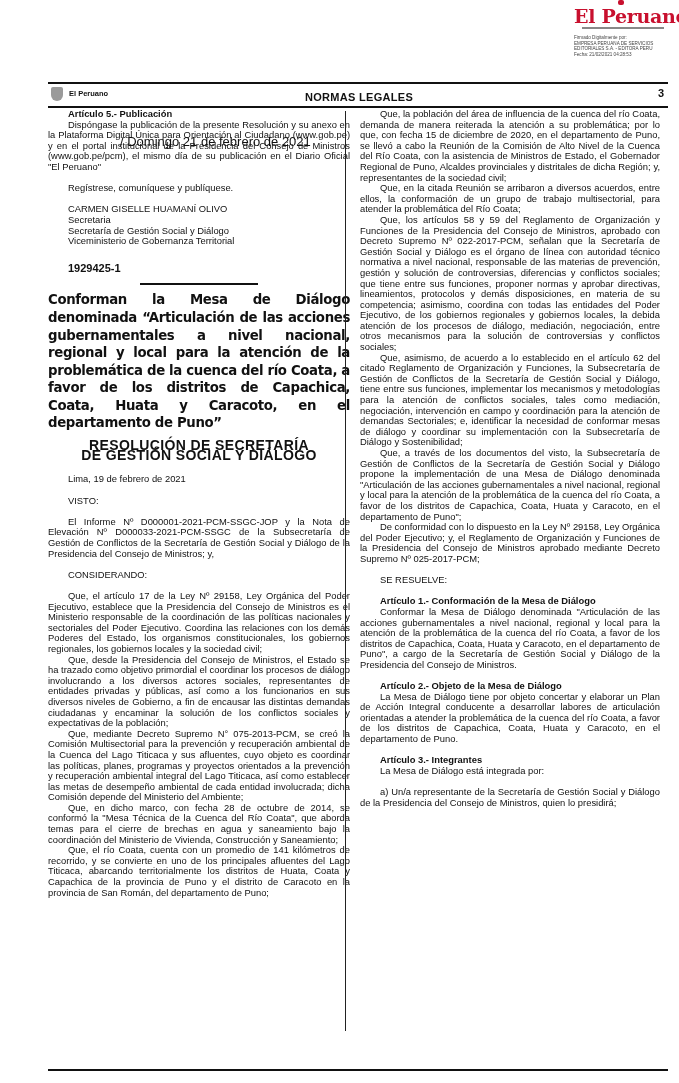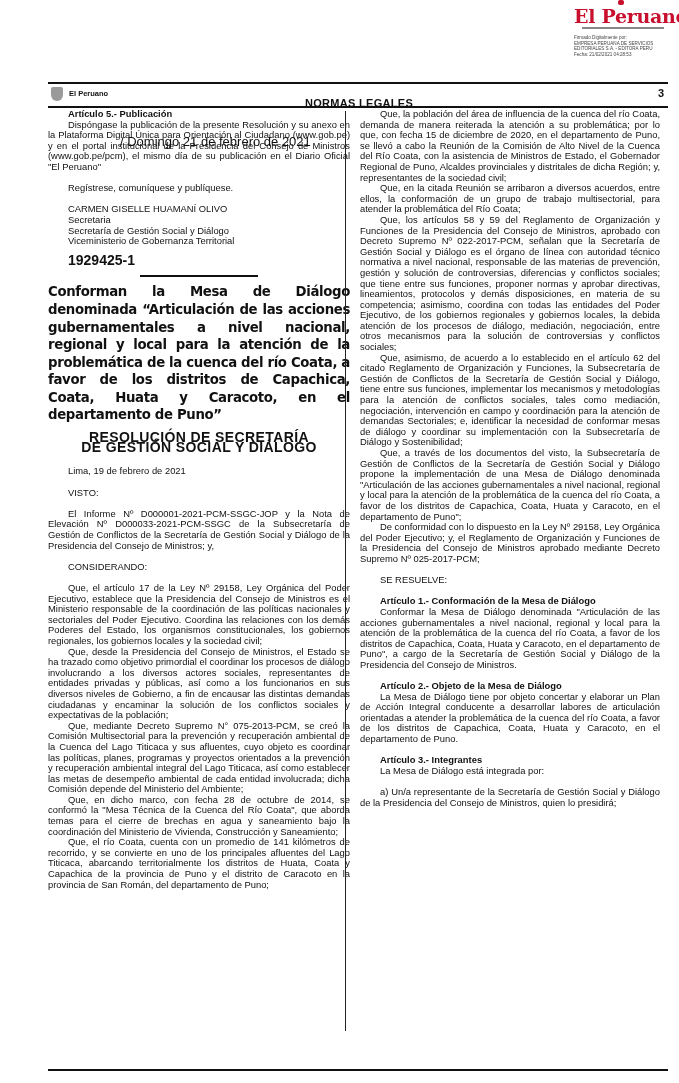--- a/index.html
+++ b/index.html
@@ -15,36 +15,36 @@
   .logo-sub { height: 2px; background: #888; margin: 1px 0 6px 8px; width: 82px; }
   .sig { font-size: 4.6px; line-height: 5.6px; color: #444; margin-left: 0px; }
 
   
   .page-header { position: absolute; left: 48px; top: 82px; width: 620px; height: 22px;
                  border-top: 2px solid #111; border-bottom: 2px solid #111; }
   .hdr-emblem { position: absolute; left: 3px; top: 3px; width: 12px; height: 14px;
                 background: #9a9a9a; border-radius: 2px 2px 6px 6px; }
   .hdr-paper { position: absolute; left: 21px; top: 5px; font-size: 7.5px; font-weight: bold; }
   .hdr-date { position: absolute; left: 72px; top: 10px; font-size: 13px; margin-top: 40px; }
-  .hdr-section { position: absolute; left: 257px; top: 13px; font-size: 11px; font-weight: 900;
+  .hdr-section { position: absolute; left: 257px; top: 7px; font-size: 11px; font-weight: 900;
                  letter-spacing: 0.3px; }
   .hdr-page { position: absolute; right: 4px; top: 3px; font-size: 11px; font-weight: 900; }
 
   
   .col { position: absolute; top: 109px; width: 302px; font-size: 9.4px; line-height: 10.6px;
          text-align: justify; }
   .col-left { left: 48px; }
   .col-right { left: 360px; width: 300px; }
   .col-divider { position: absolute; left: 345px; top: 111px; width: 1px; height: 920px; background: #222; }
 
   p { margin: 0; text-indent: 20px; }
   .art-title { font-weight: 900; text-indent: 20px; margin: 0; }
   .gap { height: 10.6px; }
   .signoff { padding-left: 20px; text-indent: 0; }
-  .code { font-weight: 900; padding-left: 20px; font-size: 14px; margin-top: 8px; }
+  .code { font-weight: 900; padding-left: 20px; font-size: 11px; margin-top: 16px; }
   .sep-short { width: 118px; height: 2px; background: #111; margin: 10px auto 6px auto; }
 
   .headline { font-family: "DejaVu Sans", sans-serif; font-weight: bold; font-size: 13.3px;
               line-height: 17.6px; text-align: justify; letter-spacing: -0.35px; margin: 2px 0 8px 0; }
   .res-title { text-align: center; font-weight: 900; font-size: 14px; line-height: 10.2px;
                letter-spacing: 0.4px; margin-bottom: 14px; }
   .plain-line { padding-left: 20px; }
 
   .bottom-rule { position: absolute; left: 48px; top: 1069px; width: 620px; height: 2px; background: #111; }
 </style>

